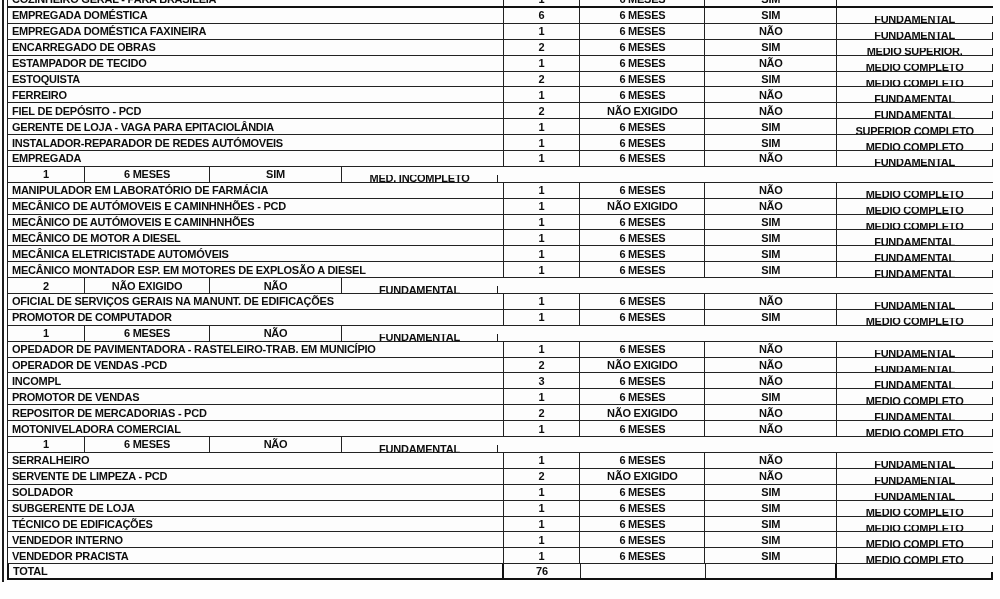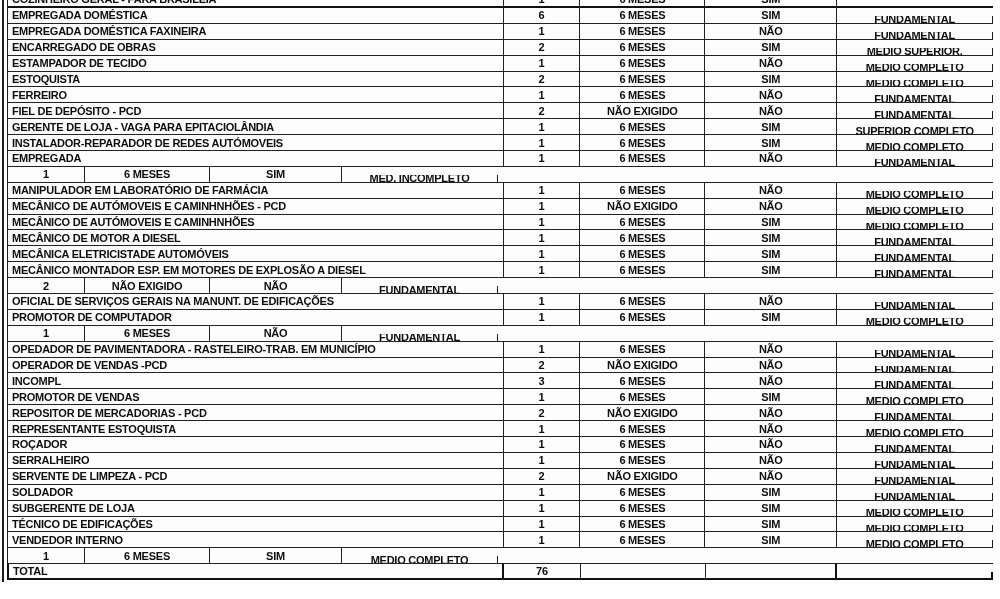--- a/index.html
+++ b/index.html
@@ -544,40 +544,37 @@
     <div class="cell c-flag">
           <span class="txt">NÃO</span>
         </div>
     <div class="cell c-edu">
           <span class="txt">FUNDAMENTAL</span>
         </div>
   </div>
 
   <div class="row">
     <div class="cell c-title">
-          <span class="txt">REPRESENTANTE ESTOQUISTA</span>
-        </div>
-    <div class="cell c-qty">
-          <span class="txt">1</span>
-        </div>
-    <div class="cell c-exp">
-          <span class="txt">6 MESES</span>
-        </div>
-    <div class="cell c-flag">
-          <span class="txt">NÃO</span>
-        </div>
-    <div class="cell c-edu">
-          <span class="txt">MÉDIO COMPLETO</span>
-        </div>
-  </div>
-
-  <div class="row">
-    <div class="cell c-title">
-          <span class="txt">ROÇADOR</span>
-        </div>
+          <span class="txt">MOTONIVELADORA COMERCIAL</span>
+        </div>
+    <div class="cell c-qty">
+          <span class="txt">1</span>
+        </div>
+    <div class="cell c-exp">
+          <span class="txt">6 MESES</span>
+        </div>
+    <div class="cell c-flag">
+          <span class="txt">NÃO</span>
+        </div>
+    <div class="cell c-edu">
+          <span class="txt">MÉDIO COMPLETO</span>
+        </div>
+  </div>
+
+  <div class="row">
     <div class="cell c-qty">
           <span class="txt">1</span>
         </div>
     <div class="cell c-exp">
           <span class="txt">6 MESES</span>
         </div>
     <div class="cell c-flag">
           <span class="txt">NÃO</span>
         </div>
     <div class="cell c-edu">
@@ -687,20 +684,23 @@
         </div>
     <div class="cell c-flag">
           <span class="txt">SIM</span>
         </div>
     <div class="cell c-edu">
           <span class="txt">MÉDIO COMPLETO</span>
         </div>
   </div>
 
   <div class="row">
+    <div class="cell c-title">
+          <span class="txt">VENDEDOR PRACISTA</span>
+        </div>
     <div class="cell c-qty">
           <span class="txt">1</span>
         </div>
     <div class="cell c-exp">
           <span class="txt">6 MESES</span>
         </div>
     <div class="cell c-flag">
           <span class="txt">SIM</span>
         </div>
     <div class="cell c-edu">

